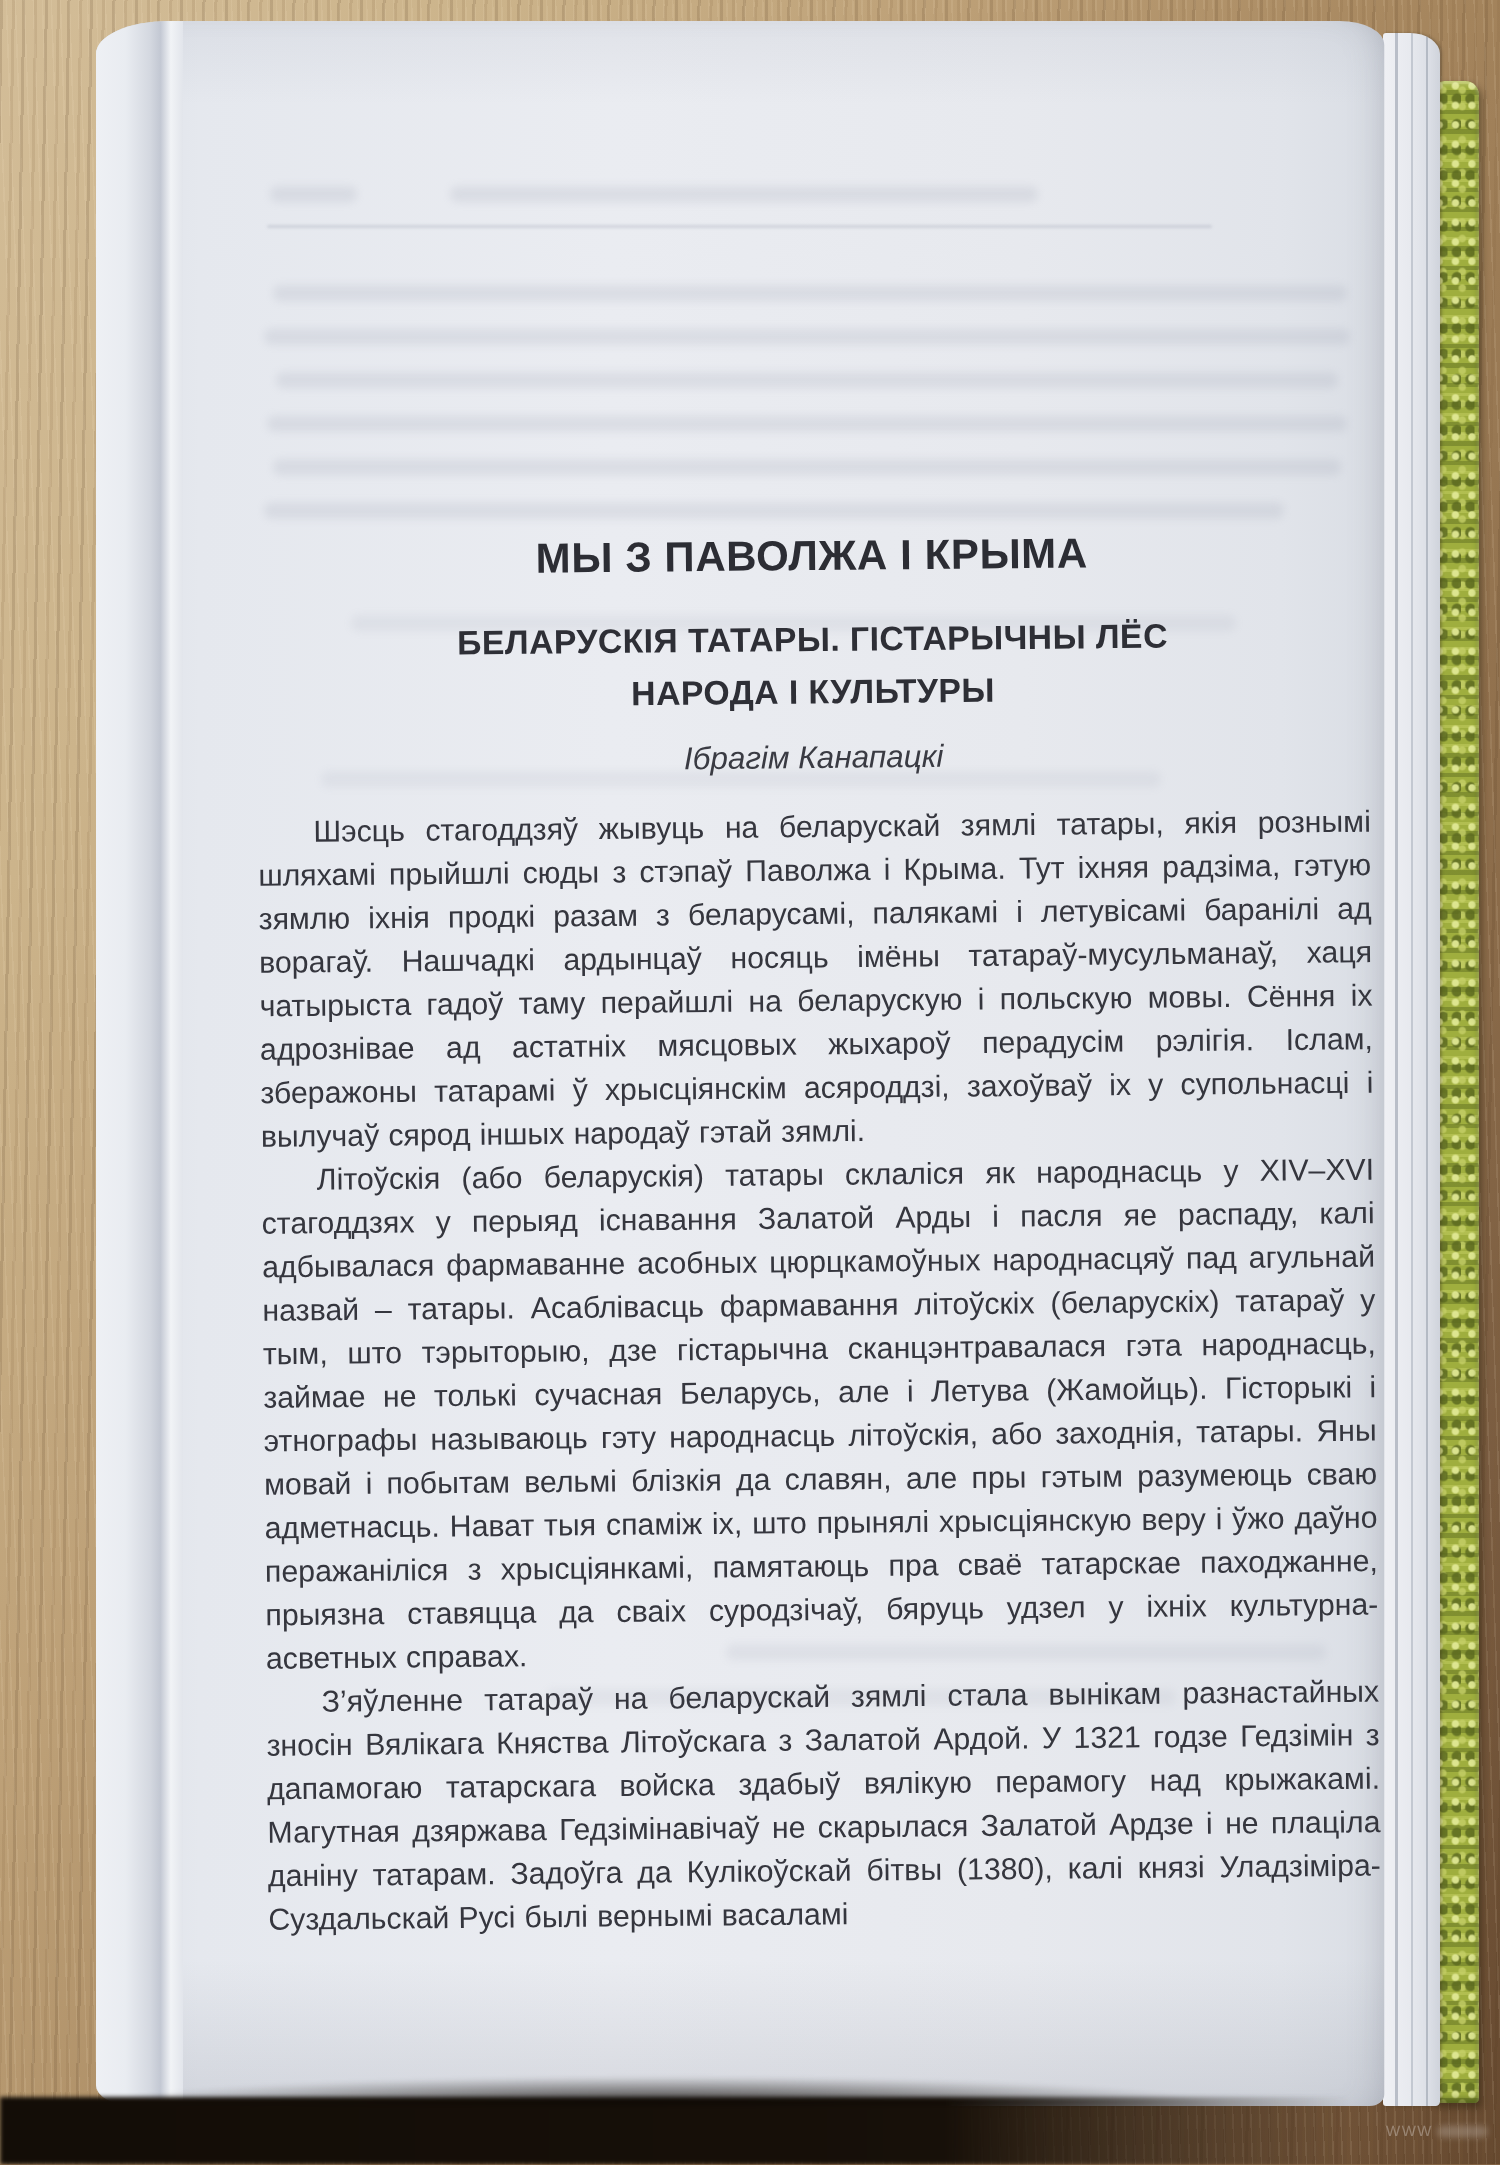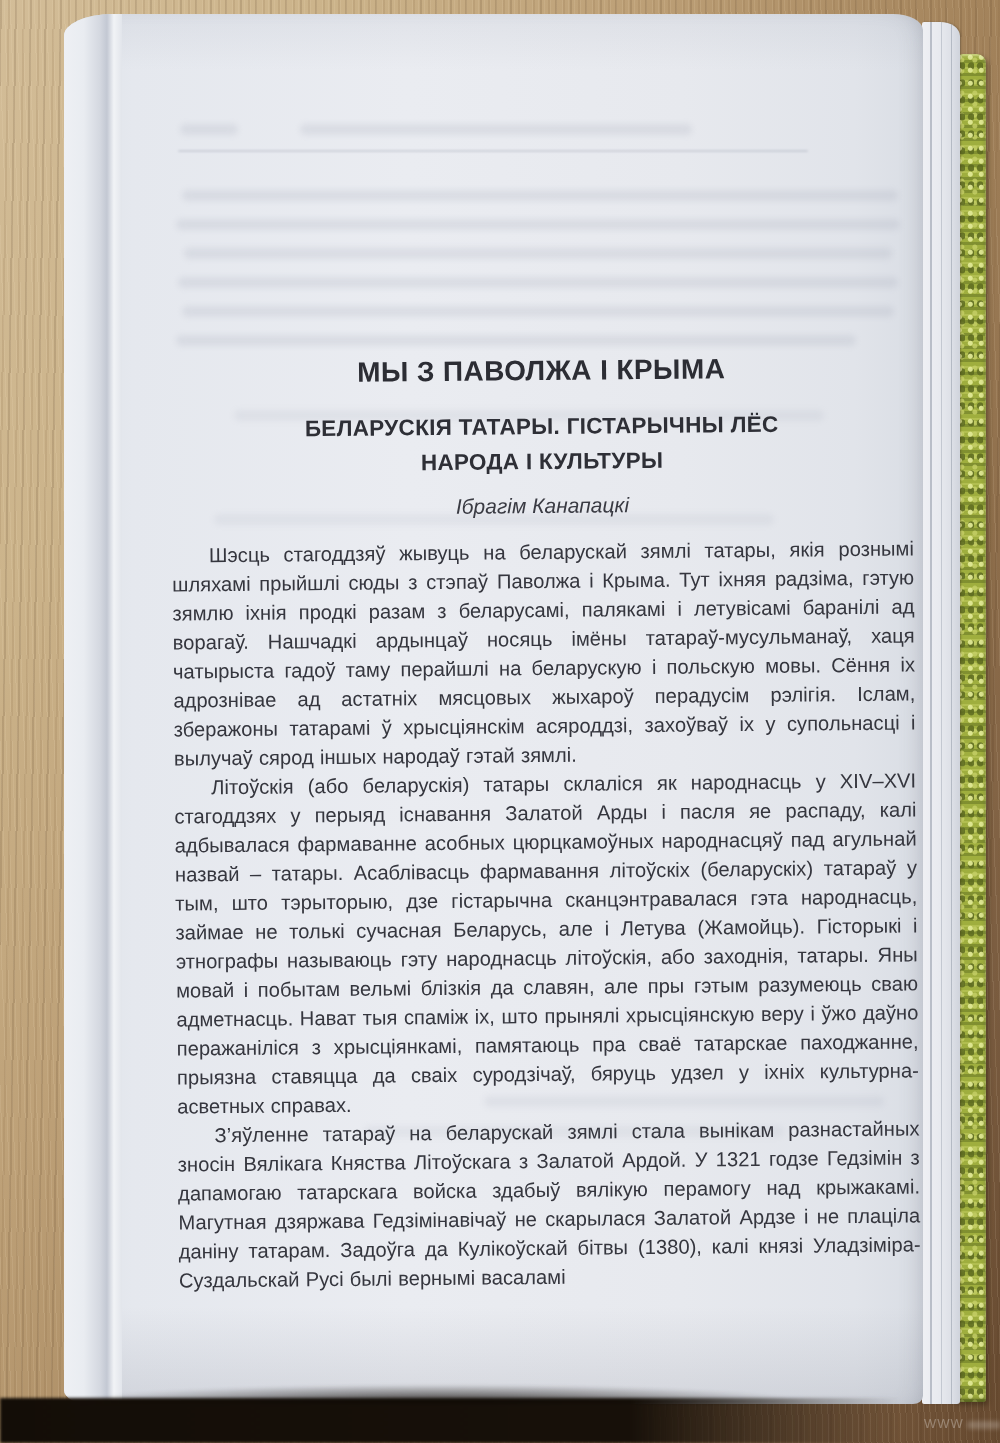--- a/index.html
+++ b/index.html
@@ -118,21 +118,21 @@
     filter:blur(1.5px);
   }
   .book-shadow::before{
     content:"";position:absolute;left:60px;top:-14px;width:760px;height:20px;
     background:radial-gradient(ellipse at 50% 100%, rgba(15,10,5,.85) 0%, rgba(15,10,5,0) 70%);
   }
 
   
   .watermark{
     position:absolute;left:924px;top:1416px;
-    font-size:13px;letter-spacing:1px;color:rgba(255,255,255,.30);
+    font-size:10px;letter-spacing:1px;color:rgba(255,255,255,.30);
     white-space:nowrap;filter:blur(.4px);
   }
   .wm-blur{
     display:inline-block;width:34px;height:8px;margin-left:3px;
     background:rgba(255,255,255,.22);border-radius:4px;filter:blur(2px);
     vertical-align:middle;
   }
 </style>
 </head>
 <body>

